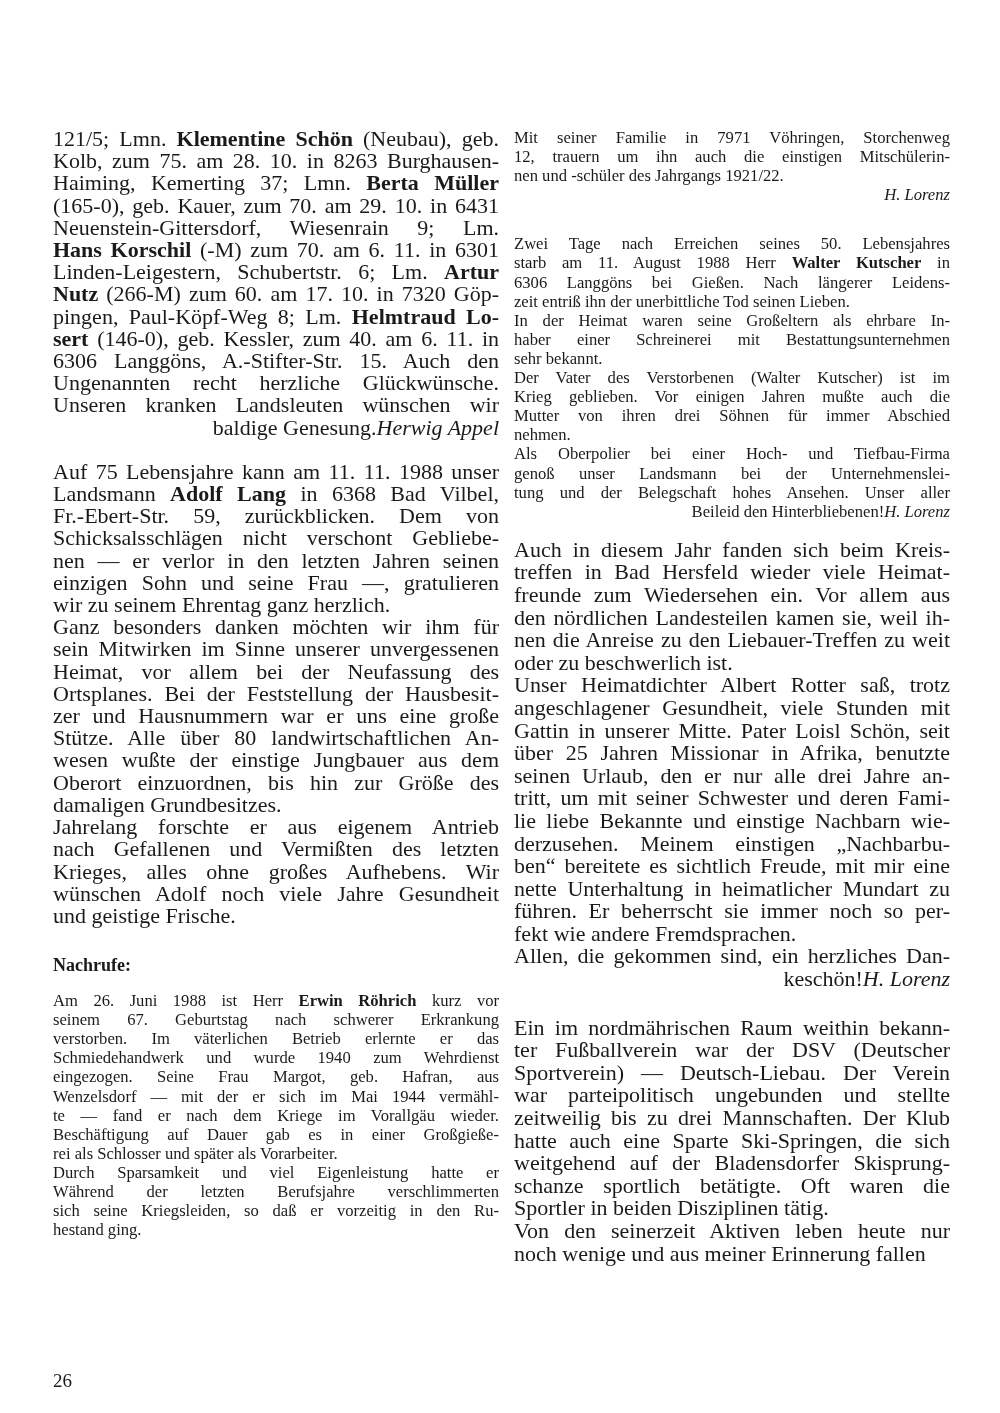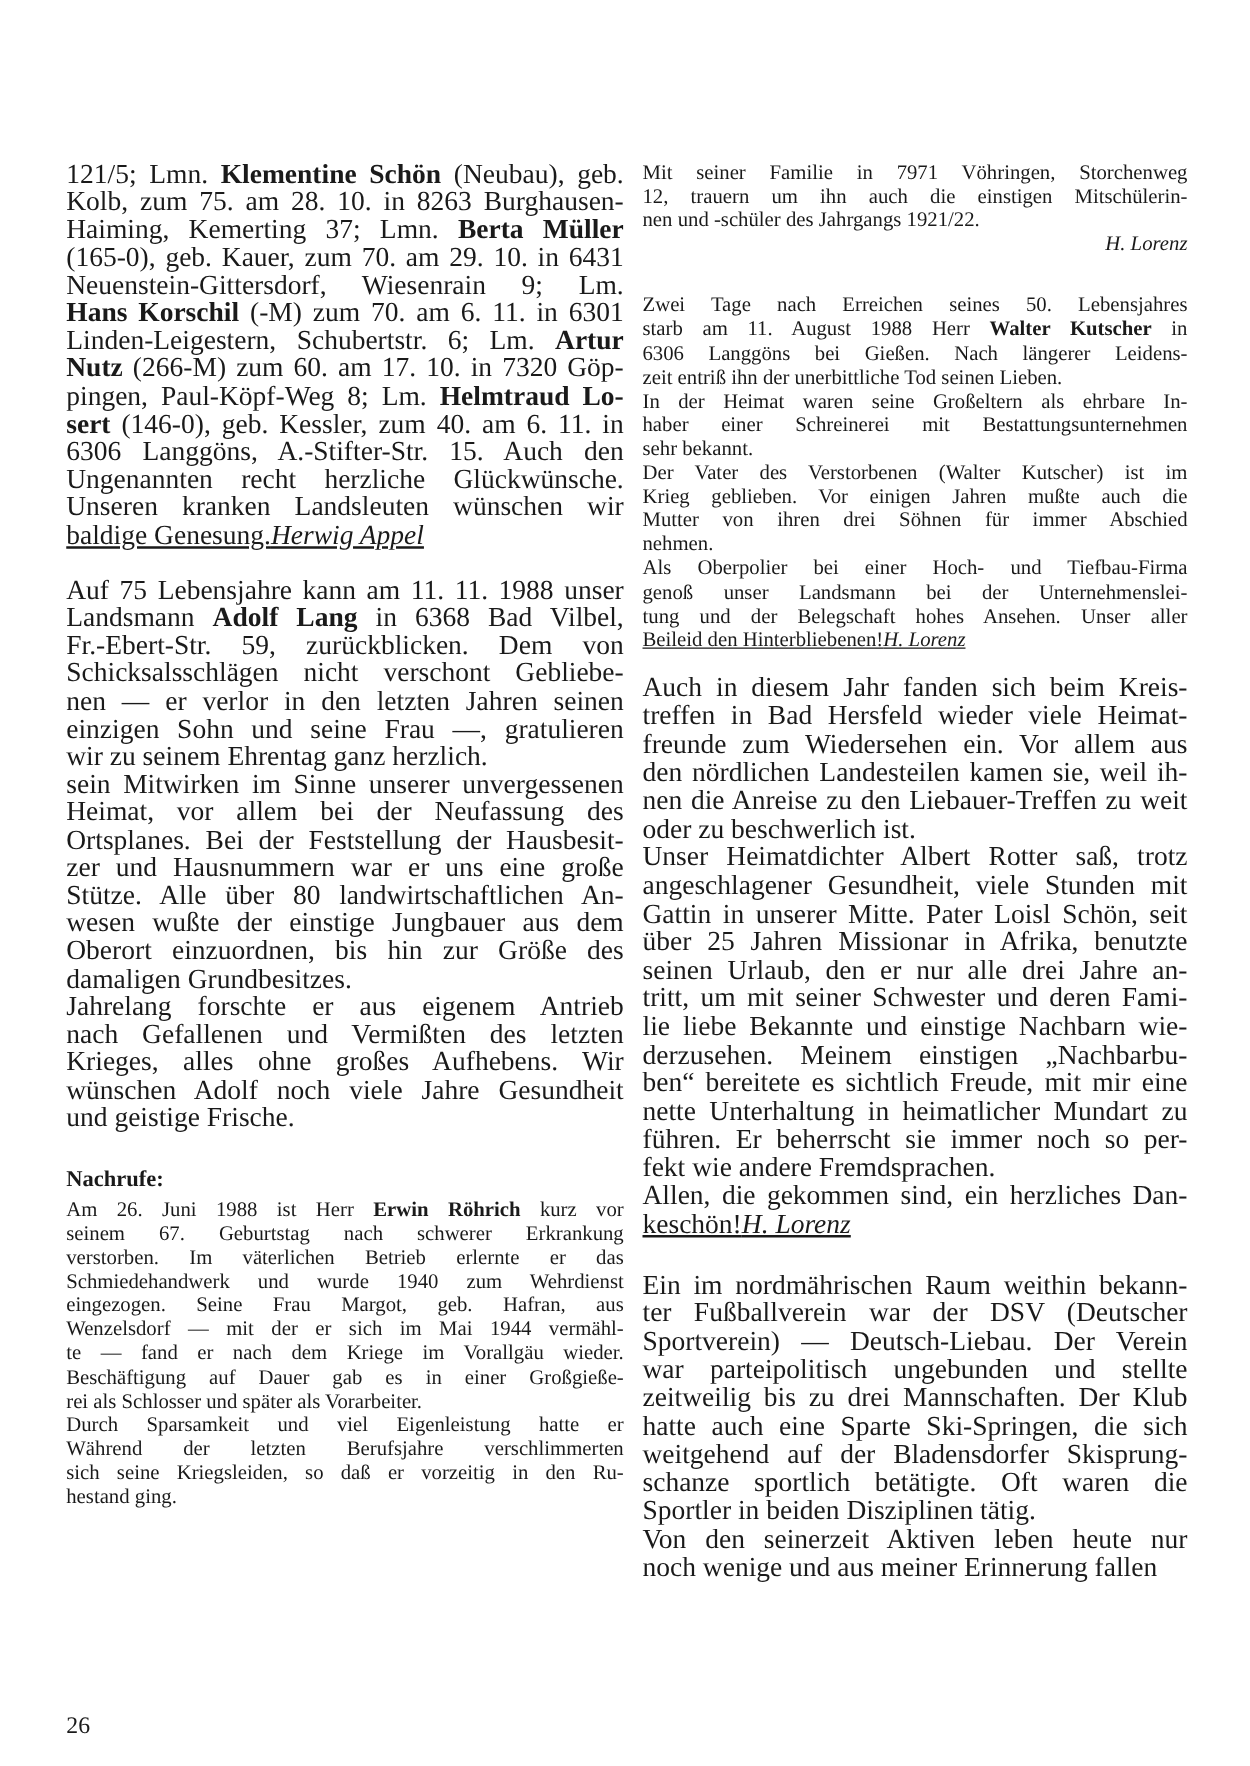--- a/index.html
+++ b/index.html
@@ -8,21 +8,21 @@
   .col { position: absolute; }
   #left { left: 53px; top: 128px; width: 446px; }
   #right { left: 514px; top: 128px; width: 436px; }
   .line { display: block; text-align: justify; text-align-last: justify; white-space: nowrap; overflow: visible; }
   .line.last { text-align-last: left; }
   .line.right { text-align: right; text-align-last: right; }
   .block { display: block; }
   .lg { font-size: 22px; line-height: 22.2px; }
   .sm { font-size: 16.6px; line-height: 19.1px; }
   .sig { font-style: italic; }
-  .sigline { display: flex; justify-content: flex-start; text-decoration: underline; }
+  .sigline { display: flex; justify-content: flex-end; }
   .b { font-weight: bold; }
   .heading { font-weight: bold; font-size: 18px; line-height: 24px; display: block; }
   #page-number { position: absolute; left: 53px; top: 1370px; font-size: 19px; }
 </style>
 </head>
 <body>
 
 <div class="col" id="left">
   <div id="sec-birthdays" class="lg">
       <span class="line"><span>121/5; Lmn. </span><span class="b">Klementine Schön</span><span> (Neubau), geb.</span></span>
@@ -47,40 +47,41 @@
       <span class="block">
         <span class="line"><span>Auf 75 Lebensjahre kann am 11. 11. 1988 unser</span></span>
         <span class="line"><span>Landsmann </span><span class="b">Adolf Lang</span><span> in 6368 Bad Vilbel,</span></span>
         <span class="line"><span>Fr.-Ebert-Str. 59, zurückblicken. Dem von</span></span>
         <span class="line"><span>Schicksalsschlägen nicht verschont Gebliebe-</span></span>
         <span class="line"><span>nen — er verlor in den letzten Jahren seinen</span></span>
         <span class="line"><span>einzigen Sohn und seine Frau —, gratulieren</span></span>
         <span class="line last"><span>wir zu seinem Ehrentag ganz herzlich.</span></span>
       </span>
       <span class="block">
+        <span class="line"><span>Ganz besonders danken möchten wir ihm für</span></span>
         <span class="line"><span>sein Mitwirken im Sinne unserer unvergessenen</span></span>
         <span class="line"><span>Heimat, vor allem bei der Neufassung des</span></span>
         <span class="line"><span>Ortsplanes. Bei der Feststellung der Hausbesit-</span></span>
         <span class="line"><span>zer und Hausnummern war er uns eine große</span></span>
         <span class="line"><span>Stütze. Alle über 80 landwirtschaftlichen An-</span></span>
         <span class="line"><span>wesen wußte der einstige Jungbauer aus dem</span></span>
         <span class="line"><span>Oberort einzuordnen, bis hin zur Größe des</span></span>
         <span class="line last"><span>damaligen Grundbesitzes.</span></span>
       </span>
       <span class="block">
         <span class="line"><span>Jahrelang forschte er aus eigenem Antrieb</span></span>
         <span class="line"><span>nach Gefallenen und Vermißten des letzten</span></span>
         <span class="line"><span>Krieges, alles ohne großes Aufhebens. Wir</span></span>
         <span class="line"><span>wünschen Adolf noch viele Jahre Gesundheit</span></span>
         <span class="line last"><span>und geistige Frische.</span></span>
       </span>
     </div>
   <div style="margin-top:26px">
     <span class="heading">Nachrufe:</span>
-    <div id="sec-roehrich" class="sm" style="margin-top:3px">
+    <div id="sec-roehrich" class="sm" style="margin-top:14px">
         <span class="block">
           <span class="line"><span>Am 26. Juni 1988 ist Herr </span><span class="b">Erwin Röhrich</span><span> kurz vor</span></span>
           <span class="line"><span>seinem 67. Geburtstag nach schwerer Erkrankung</span></span>
           <span class="line"><span>verstorben. Im väterlichen Betrieb erlernte er das</span></span>
           <span class="line"><span>Schmiedehandwerk und wurde 1940 zum Wehrdienst</span></span>
           <span class="line"><span>eingezogen. Seine Frau Margot, geb. Hafran, aus</span></span>
           <span class="line"><span>Wenzelsdorf — mit der er sich im Mai 1944 vermähl-</span></span>
           <span class="line"><span>te — fand er nach dem Kriege im Vorallgäu wieder.</span></span>
           <span class="line"><span>Beschäftigung auf Dauer gab es in einer Großgieße-</span></span>
           <span class="line last"><span>rei als Schlosser und später als Vorarbeiter.</span></span>

